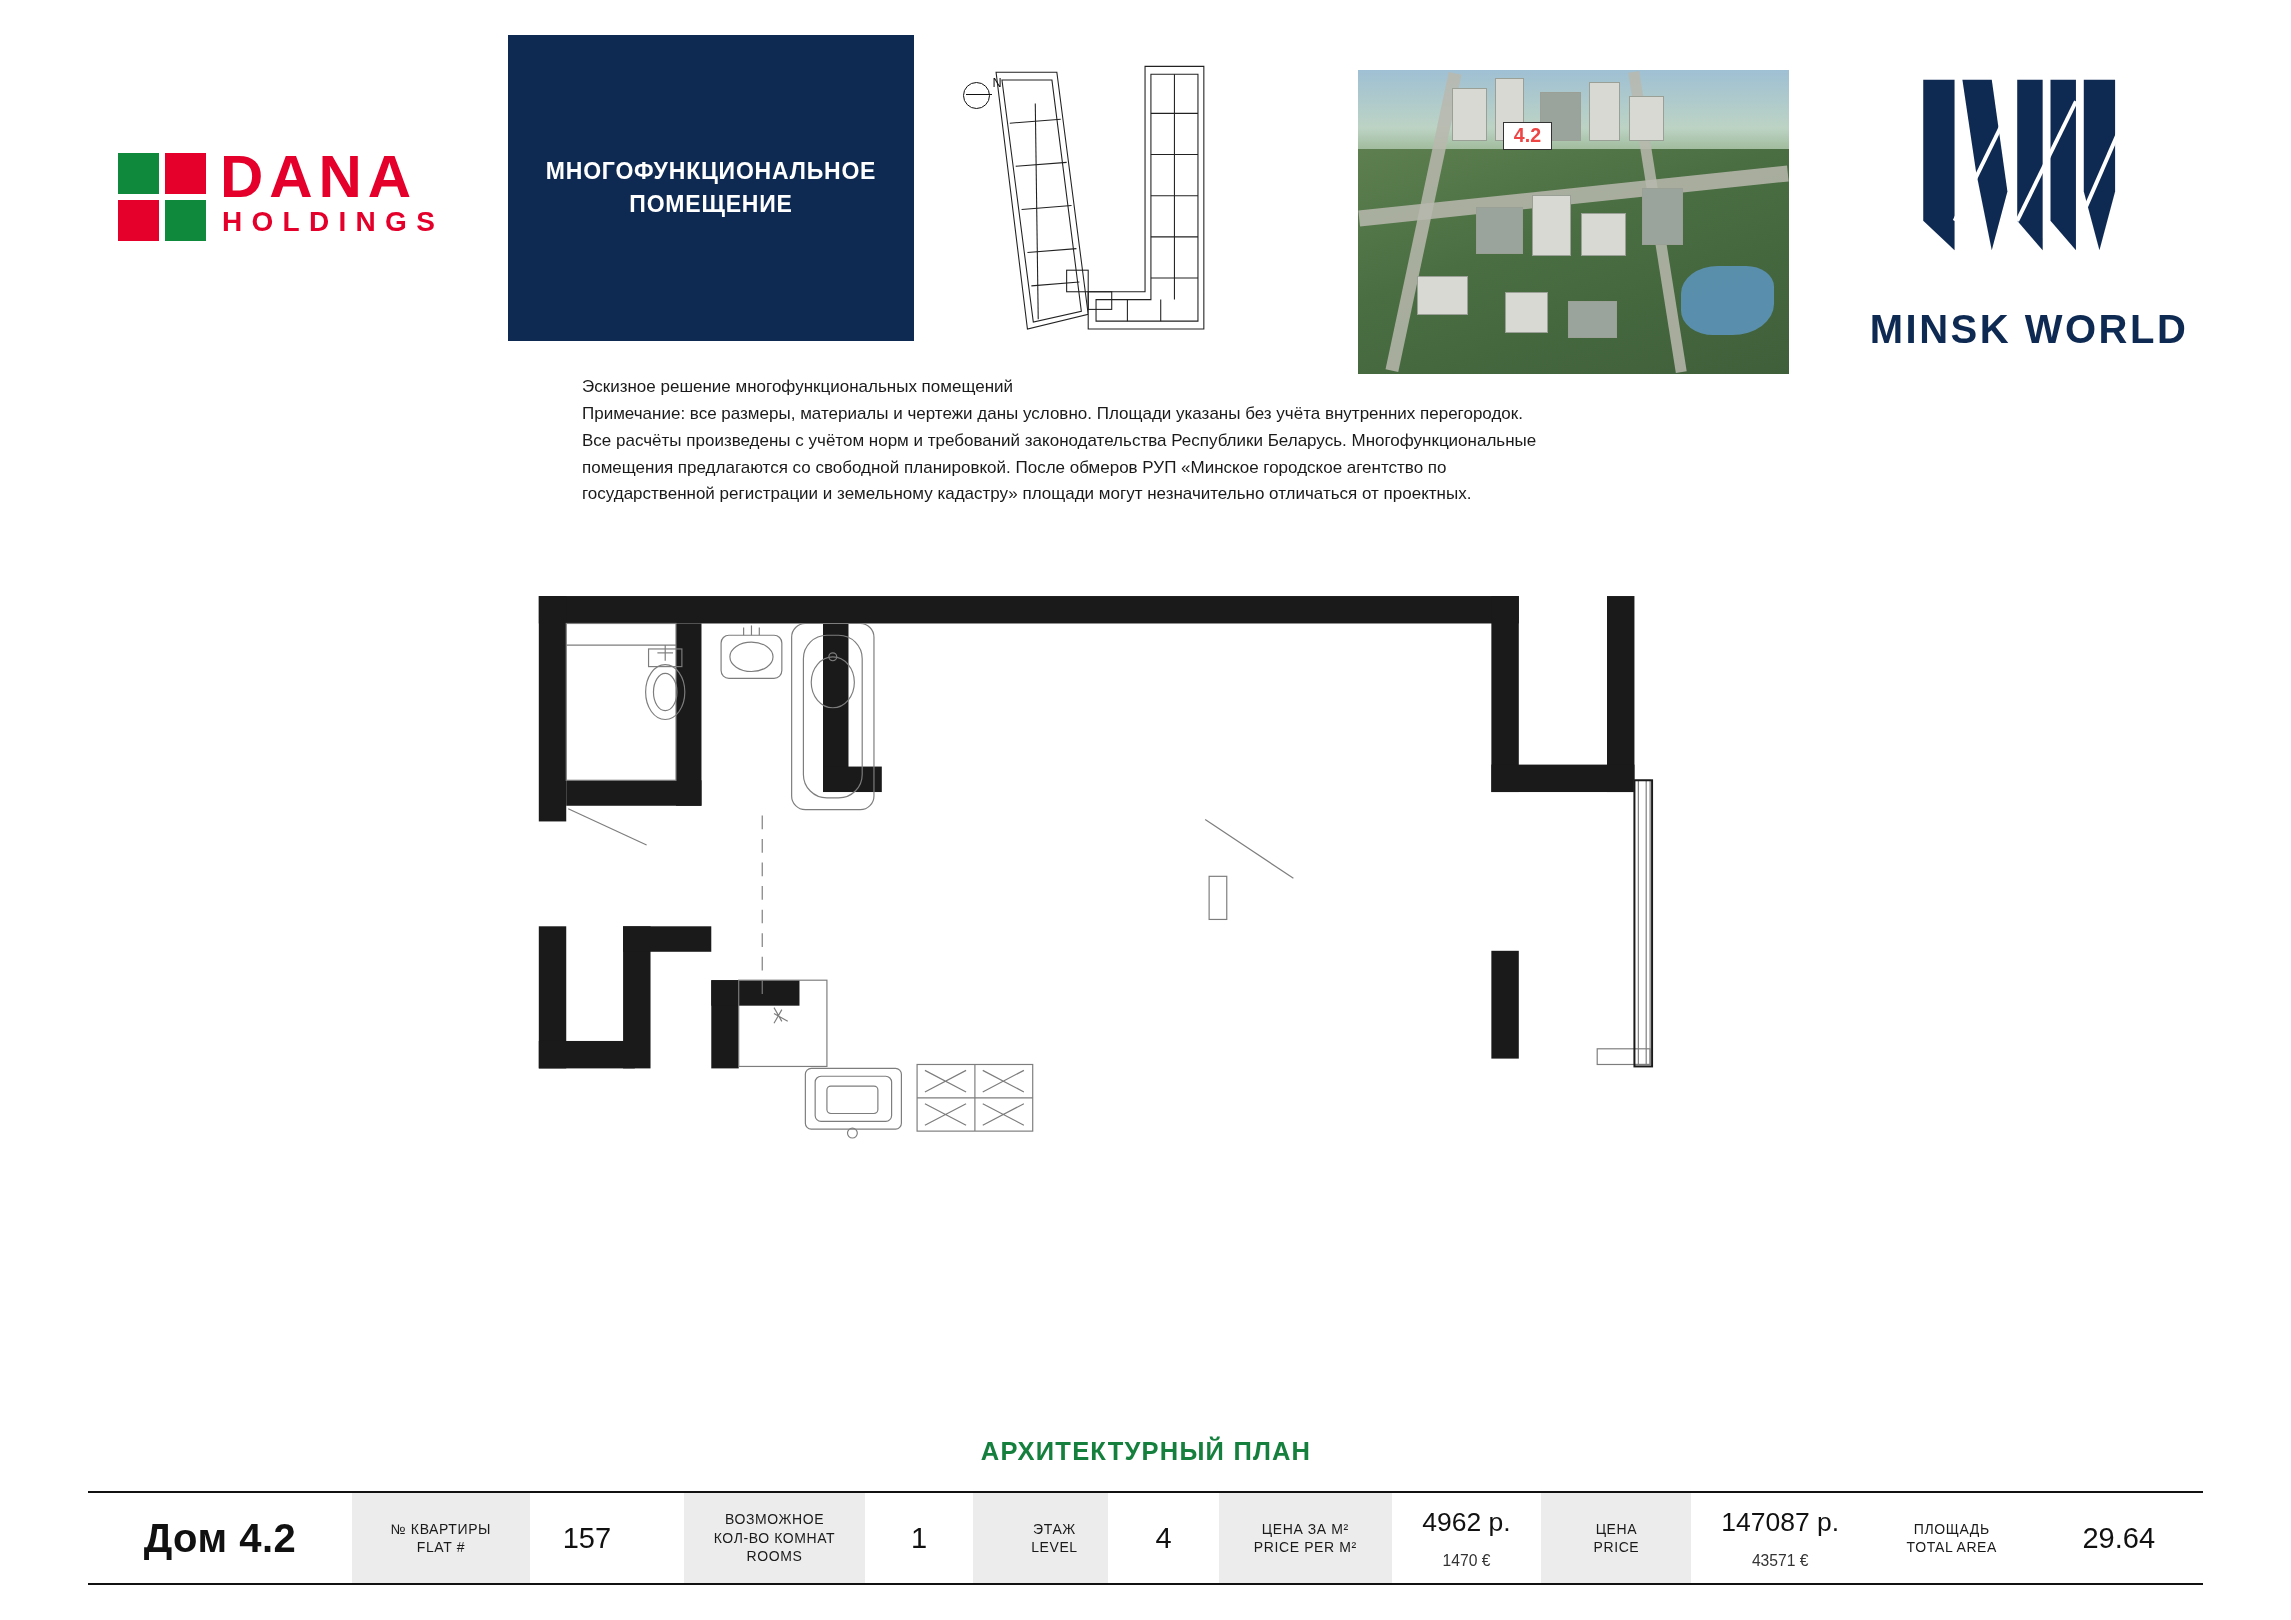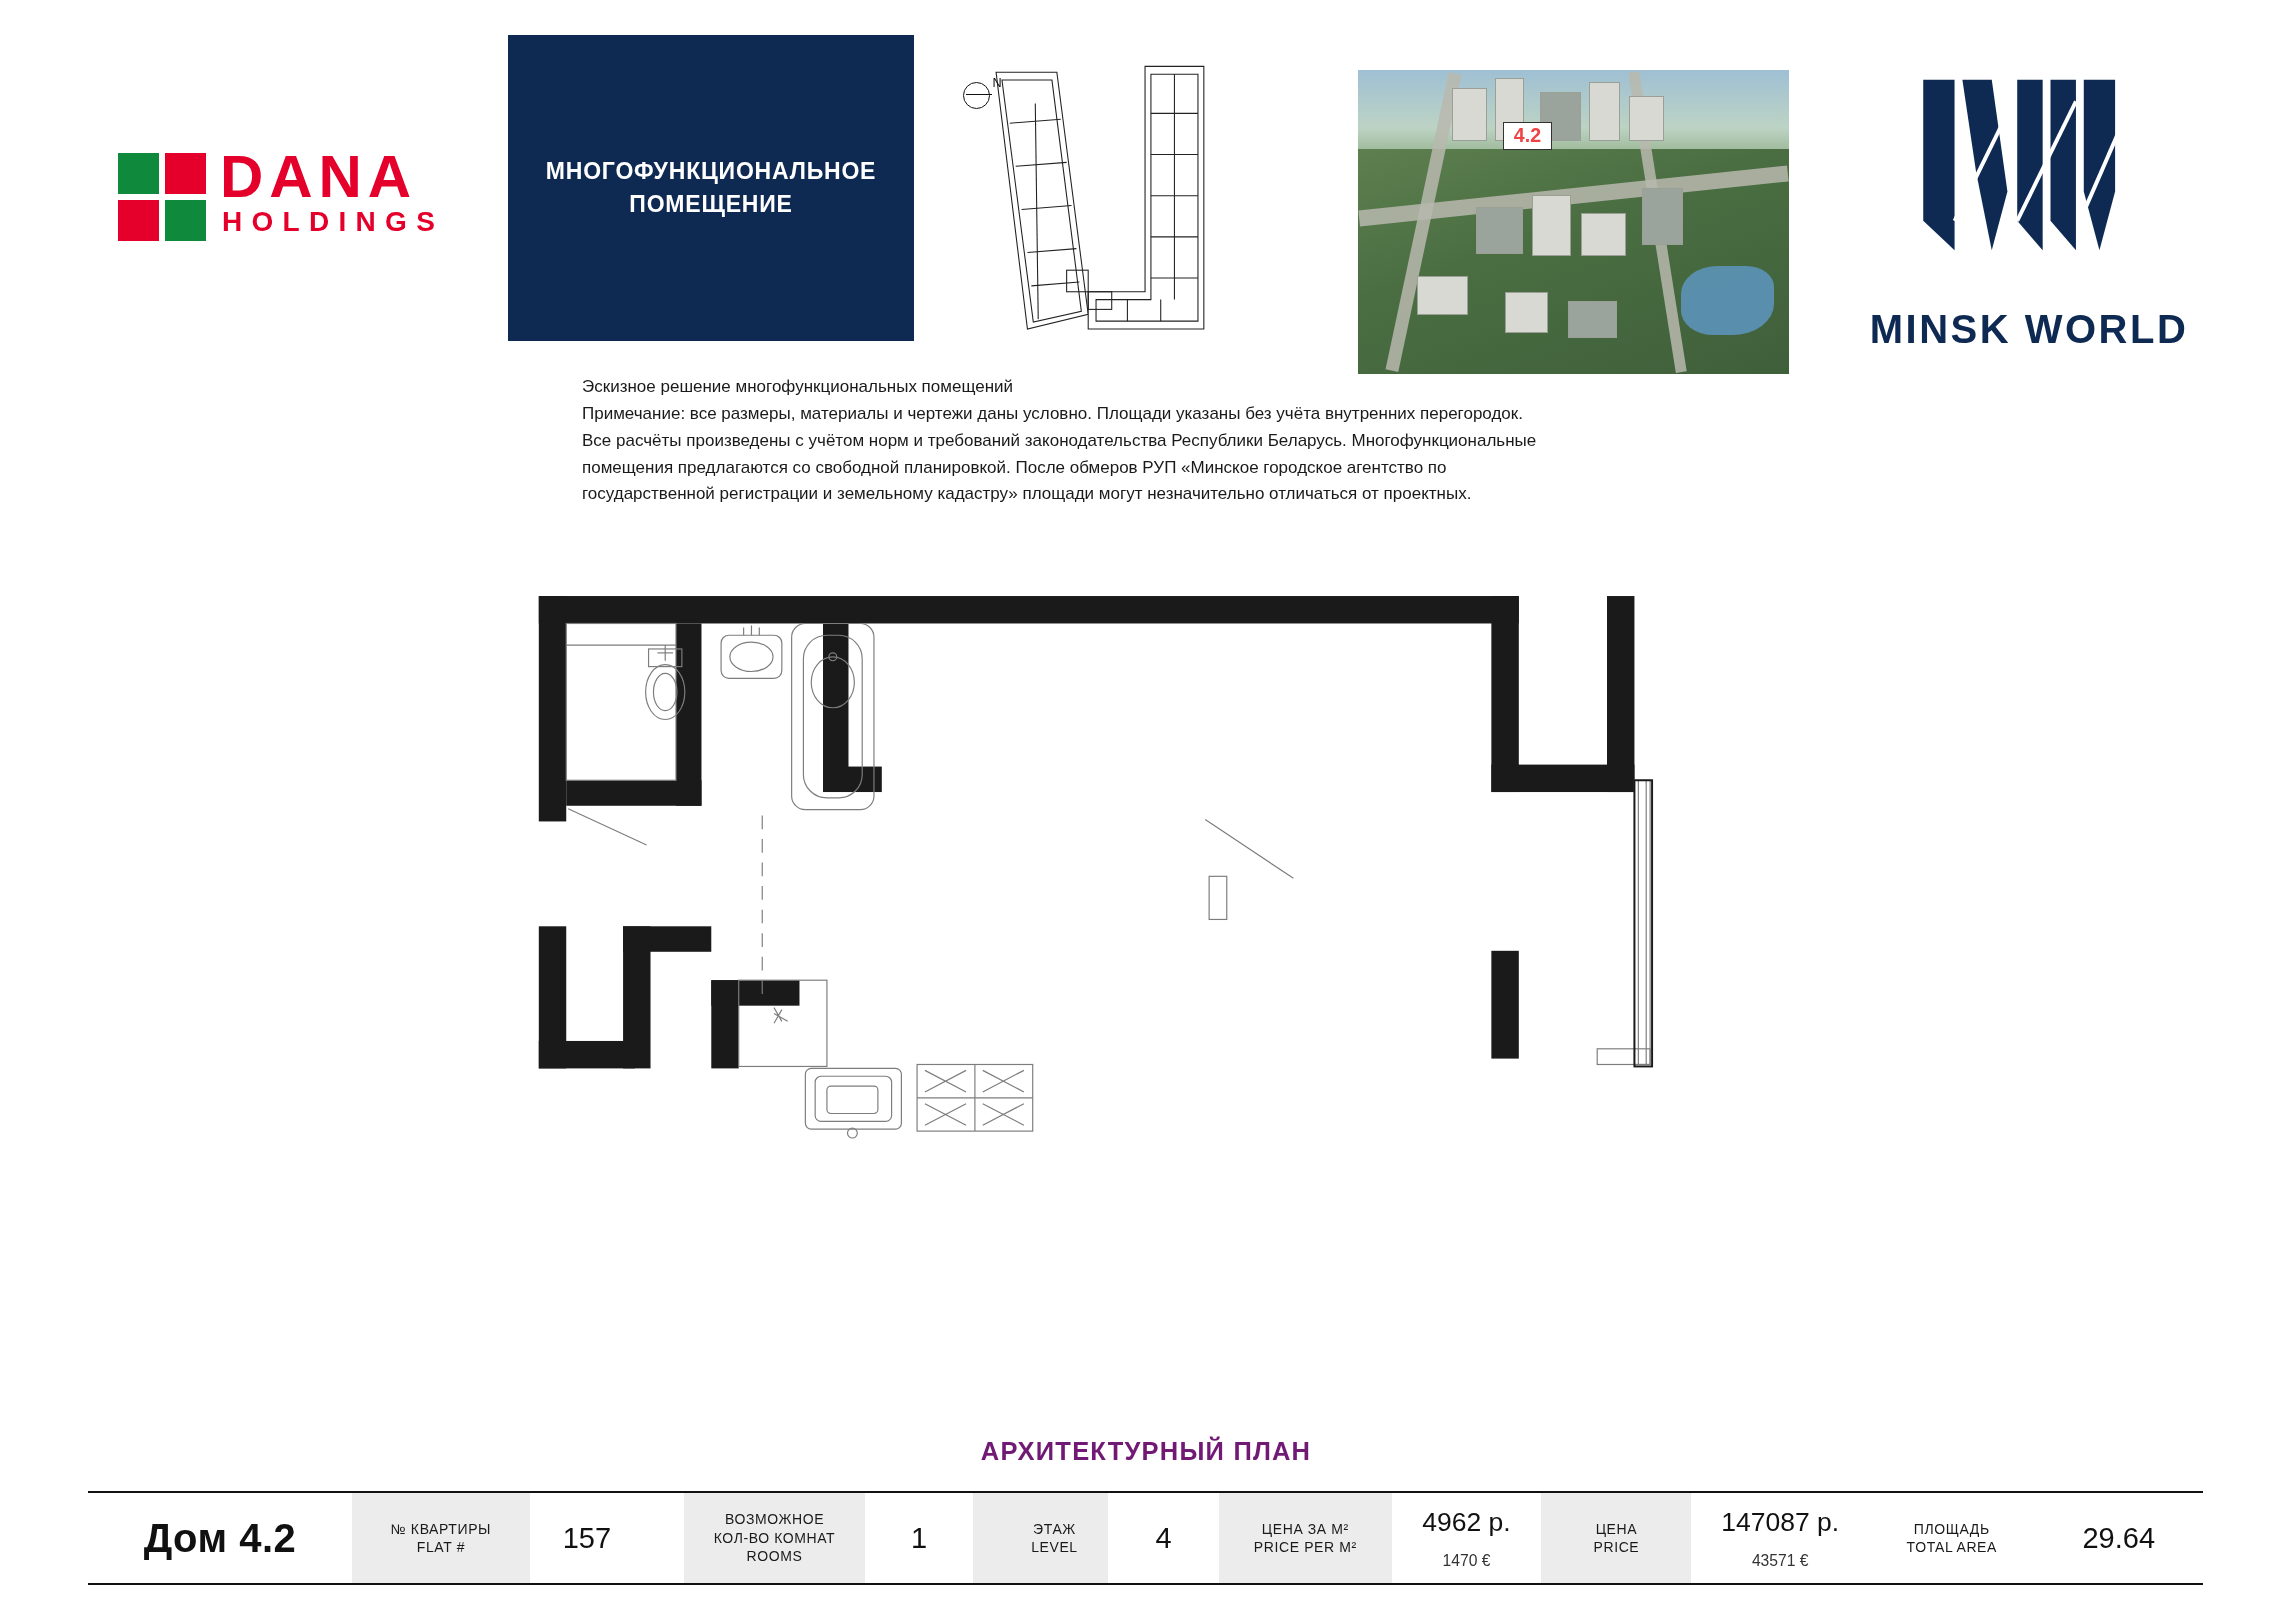--- a/index.html
+++ b/index.html
@@ -222,21 +222,21 @@
   
   .plan-caption {
     position: absolute;
     top: 1437px;
     left: 0;
     width: 2292px;
     text-align: center;
     font-size: 25.5px;
     font-weight: bold;
     letter-spacing: 1.2px;
-    color: #701a75;
+    color: #15803d;
   }
 
   
   .footer {
     position: absolute;
     left: 88px;
     top: 1491px;
     width: 2115px;
     height: 90px;
     border-top: 2px solid #111;

